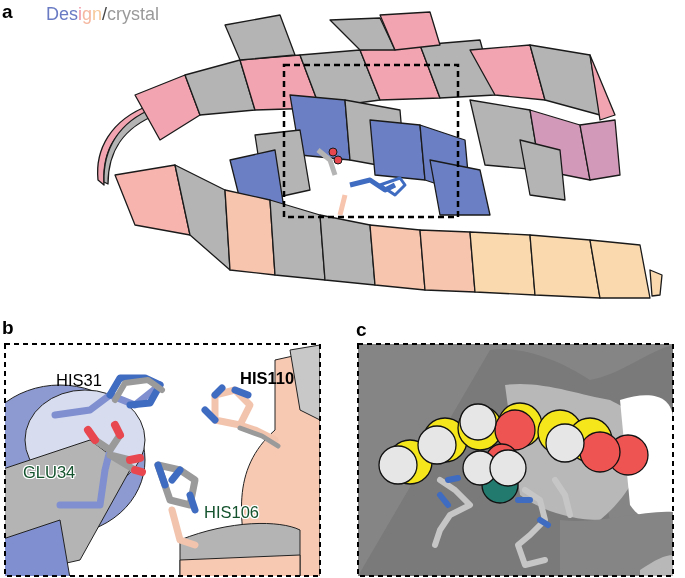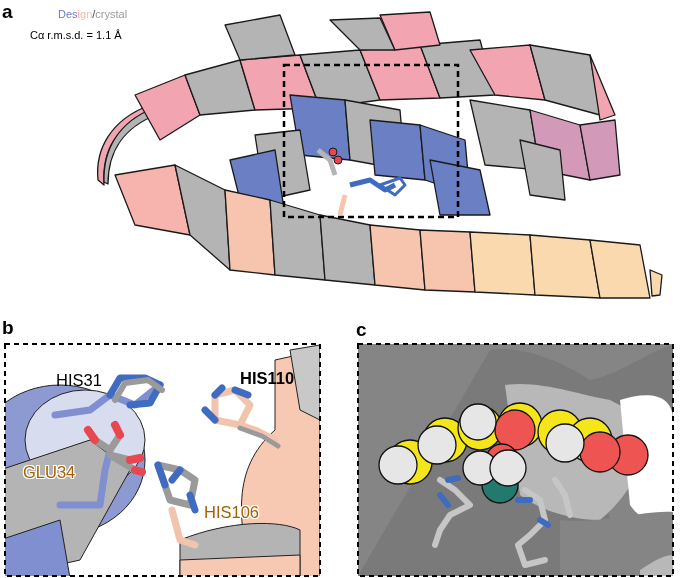--- a/index.html
+++ b/index.html
@@ -1,45 +1,44 @@
 <!DOCTYPE html>
 <html><head>
 <meta charset="utf-8">
 <style>
   html, body { margin:0; padding:0; background:#ffffff; }
   body { width:685px; height:578px; position:relative; overflow:hidden;
          font-family:"Liberation Sans", sans-serif; }
   .panel-label { position:absolute; font-family:"Liberation Sans", sans-serif;
                  font-weight:bold; font-size:19px; color:#000; line-height:1; }
-  .legend { position:absolute; left:30px; top:4px; font-size:11px; line-height:21px; color:#000; }
+  .legend { position:absolute; left:18px; top:4px; font-size:18px; line-height:21px; color:#000; }
   .legend .row1 { padding-left:28px; }
   .legend .des { color:#6a7bc4; }
   .legend .i { color:#f29aaa; }
   .legend .g { color:#f5b8a0; }
   .legend .n { color:#f7c99a; }
   .legend .slash { color:#444; }
   .legend .crystal { color:#9a9a9a; }
   svg.fig { position:absolute; left:0; top:0; }
   .res-label { position:absolute; font-size:16.5px; color:#000; line-height:1; }
-  .res-label.outlined { color:#a16207;
+  .res-label.outlined { color:#14532d;
     text-shadow: -1px -1px 0 #fff, 1px -1px 0 #fff, -1px 1px 0 #fff, 1px 1px 0 #fff,
                  0 -1px 0 #fff, 0 1px 0 #fff, -1px 0 0 #fff, 1px 0 0 #fff; }
 </style>
 </head>
 <body>
 
 <div class="panel-label" style="left:2px;top:2px;">a</div>
 <div class="panel-label" style="left:2px;top:318px;">b</div>
 <div class="panel-label" style="left:356px;top:320px;">c</div>
 
 <div class="legend">
   <div class="row1">
     <span class="des">Des</span><span class="i">i</span><span class="g">g</span><span class="n">n</span><span class="slash">/</span><span class="crystal">crystal</span>
   </div>
-  <div>Cα r.m.s.d. = 1.1 Å</div>
 </div>
 
 <svg class="fig" width="685" height="310" viewBox="0 0 685 310">
   <g stroke="#1a1a1a" stroke-width="1.3" stroke-linejoin="round">
 
     <path d="M150,105 C110,120 95,150 98,180 L104,185 C102,150 115,125 156,112 Z" fill="#f2a4b0"></path>
     <path d="M154,108 C118,122 103,150 104,182 L108,184 C108,152 122,128 158,114 Z" fill="#b4b4b4"></path>
 
     <g>
       <path d="M135,95 L185,75 L200,115 L160,140 Z" fill="#f2a4b0"></path>

